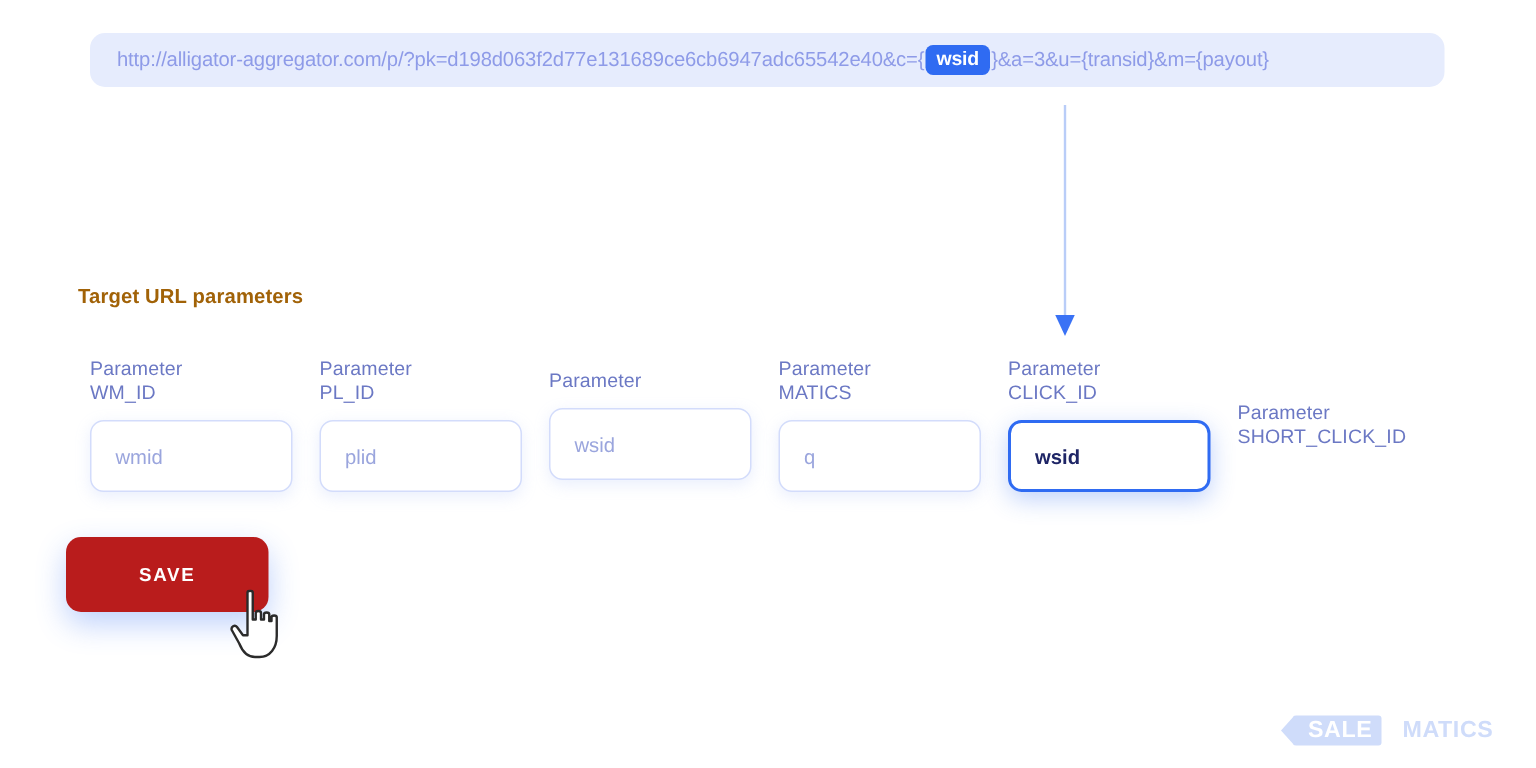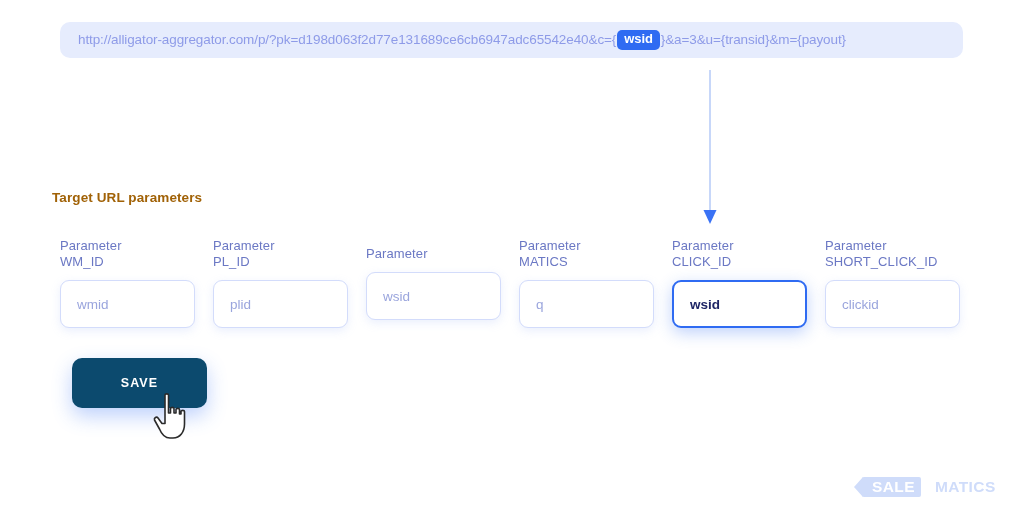--- a/index.html
+++ b/index.html
@@ -111,25 +111,25 @@
   .param-input.focused {
     border: 2.4px solid #2f6bf2;
     box-shadow: 0 5px 16px rgba(47, 107, 242, 0.30);
     color: #1e2566;
     font-weight: bold;
   }
 
   
   .save-button {
     position: absolute;
-    left: 72px;
+    left: 44px;
     top: 358px;
     width: 135px;
     height: 50px;
-    background: #0c4a6e;
+    background: #b91c1c;
     border: none;
     border-radius: 10px;
     color: #ffffff;
     font-size: 12.5px;
     font-weight: bold;
     letter-spacing: 1.1px;
     font-family: "Liberation Sans", sans-serif;
     box-shadow: 0 8px 20px rgba(58, 114, 245, 0.33);
     cursor: pointer;
   }
@@ -244,21 +244,20 @@
       <span class="lbl-key">CLICK_ID</span>
     </div>
     <div class="param-input focused">wsid</div>
   </div>
 
   <div class="param-col">
     <div class="param-label">
       <span class="lbl-key">Parameter</span>
       <span class="lbl-key">SHORT_CLICK_ID</span>
     </div>
-    <div class="param-input">clickid</div>
   </div>
 
 </div>
 
 <button class="save-button">SAVE</button>
 
 <svg class="cursor" viewBox="0 0 40 48">
   <path d="M13 2 C 13 0.5, 16.5 0.5, 16.5 2 L 16.5 20 L 18.5 20 L 18.5 15.5 C 18.5 14, 22 14, 22 15.5
            L 22 20 L 24 20 L 24 16.5 C 24 15, 27.5 15, 27.5 16.5 L 27.5 21 L 29 21 L 29 18.5
            C 29 17, 32.5 17, 32.5 18.5 L 32.5 31 C 32.5 39, 28 45, 21 45 L 18 45

